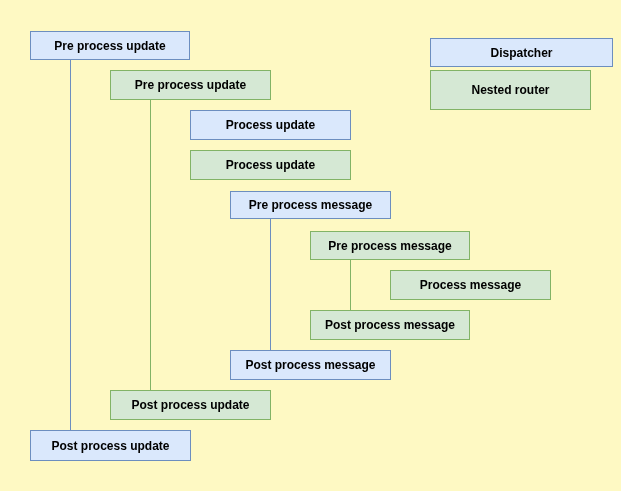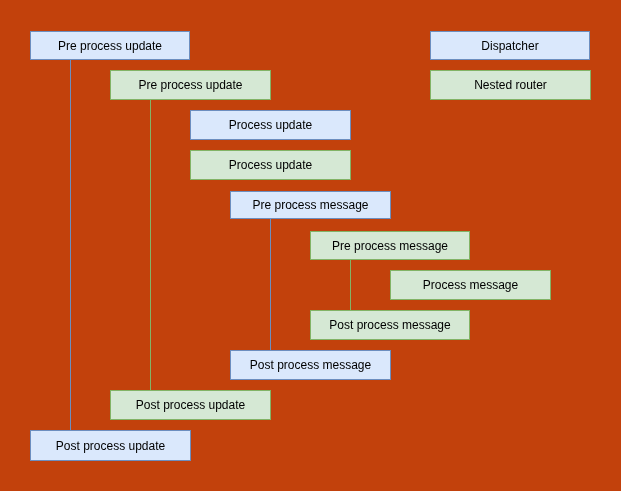--- a/index.html
+++ b/index.html
@@ -39,21 +39,21 @@
     position: absolute;
     width: 0;
     z-index: 1;
   }
   .connector.blue { border-left: 1px solid var(--blue-border, #6c8ebf); }
   .connector.green { border-left: 1px solid var(--green-border, #82b366); }
 </style>
 </head>
 <body>
 
-<div class="canvas" style="background: #c2410c;">
+<div class="canvas" style="background: #fef9c3; font-weight: bold;">
     <div class="connector blue" style="left: 70px; top: 60px; height: 370px;"></div>
     <div class="connector green" style="left: 150px; top: 100px; height: 290px;"></div>
     <div class="connector blue" style="left: 270px; top: 219px; height: 131px;"></div>
     <div class="connector green" style="left: 350px; top: 260px; height: 50px;"></div>
     <div class="node blue" style="left: 30px; top: 31px; width: 160px; height: 29px; color: rgb(0, 0, 0);">
       <span>Pre process update</span>
     </div>
     <div class="node green" style="left: 110px; top: 70px; width: 161px; height: 30px; color: rgb(0, 0, 0);">
       <span>Pre process update</span>
     </div>
@@ -77,19 +77,19 @@
     </div>
     <div class="node blue" style="left: 230px; top: 350px; width: 161px; height: 30px; color: rgb(0, 0, 0);">
       <span>Post process message</span>
     </div>
     <div class="node green" style="left: 110px; top: 390px; width: 161px; height: 30px; color: rgb(0, 0, 0);">
       <span>Post process update</span>
     </div>
     <div class="node blue" style="left: 30px; top: 430px; width: 161px; height: 31px; color: rgb(0, 0, 0);">
       <span>Post process update</span>
     </div>
-    <div class="node blue" style="left: 430px; top: 31px; width: 160px; height: 29px; color: rgb(0, 0, 0);">
+    <div class="node blue" style="left: 430px; top: 38px; width: 183px; height: 29px; color: rgb(0, 0, 0);">
       <span>Dispatcher</span>
     </div>
-    <div class="node green" style="left: 430px; top: 70px; width: 161px; height: 30px; color: rgb(0, 0, 0); text-align: center;">
+    <div class="node green" style="left: 430px; top: 70px; width: 161px; height: 40px; color: rgb(0, 0, 0); text-align: center;">
       <span>Nested router</span>
     </div>
   </div>
 
 </body></html>

